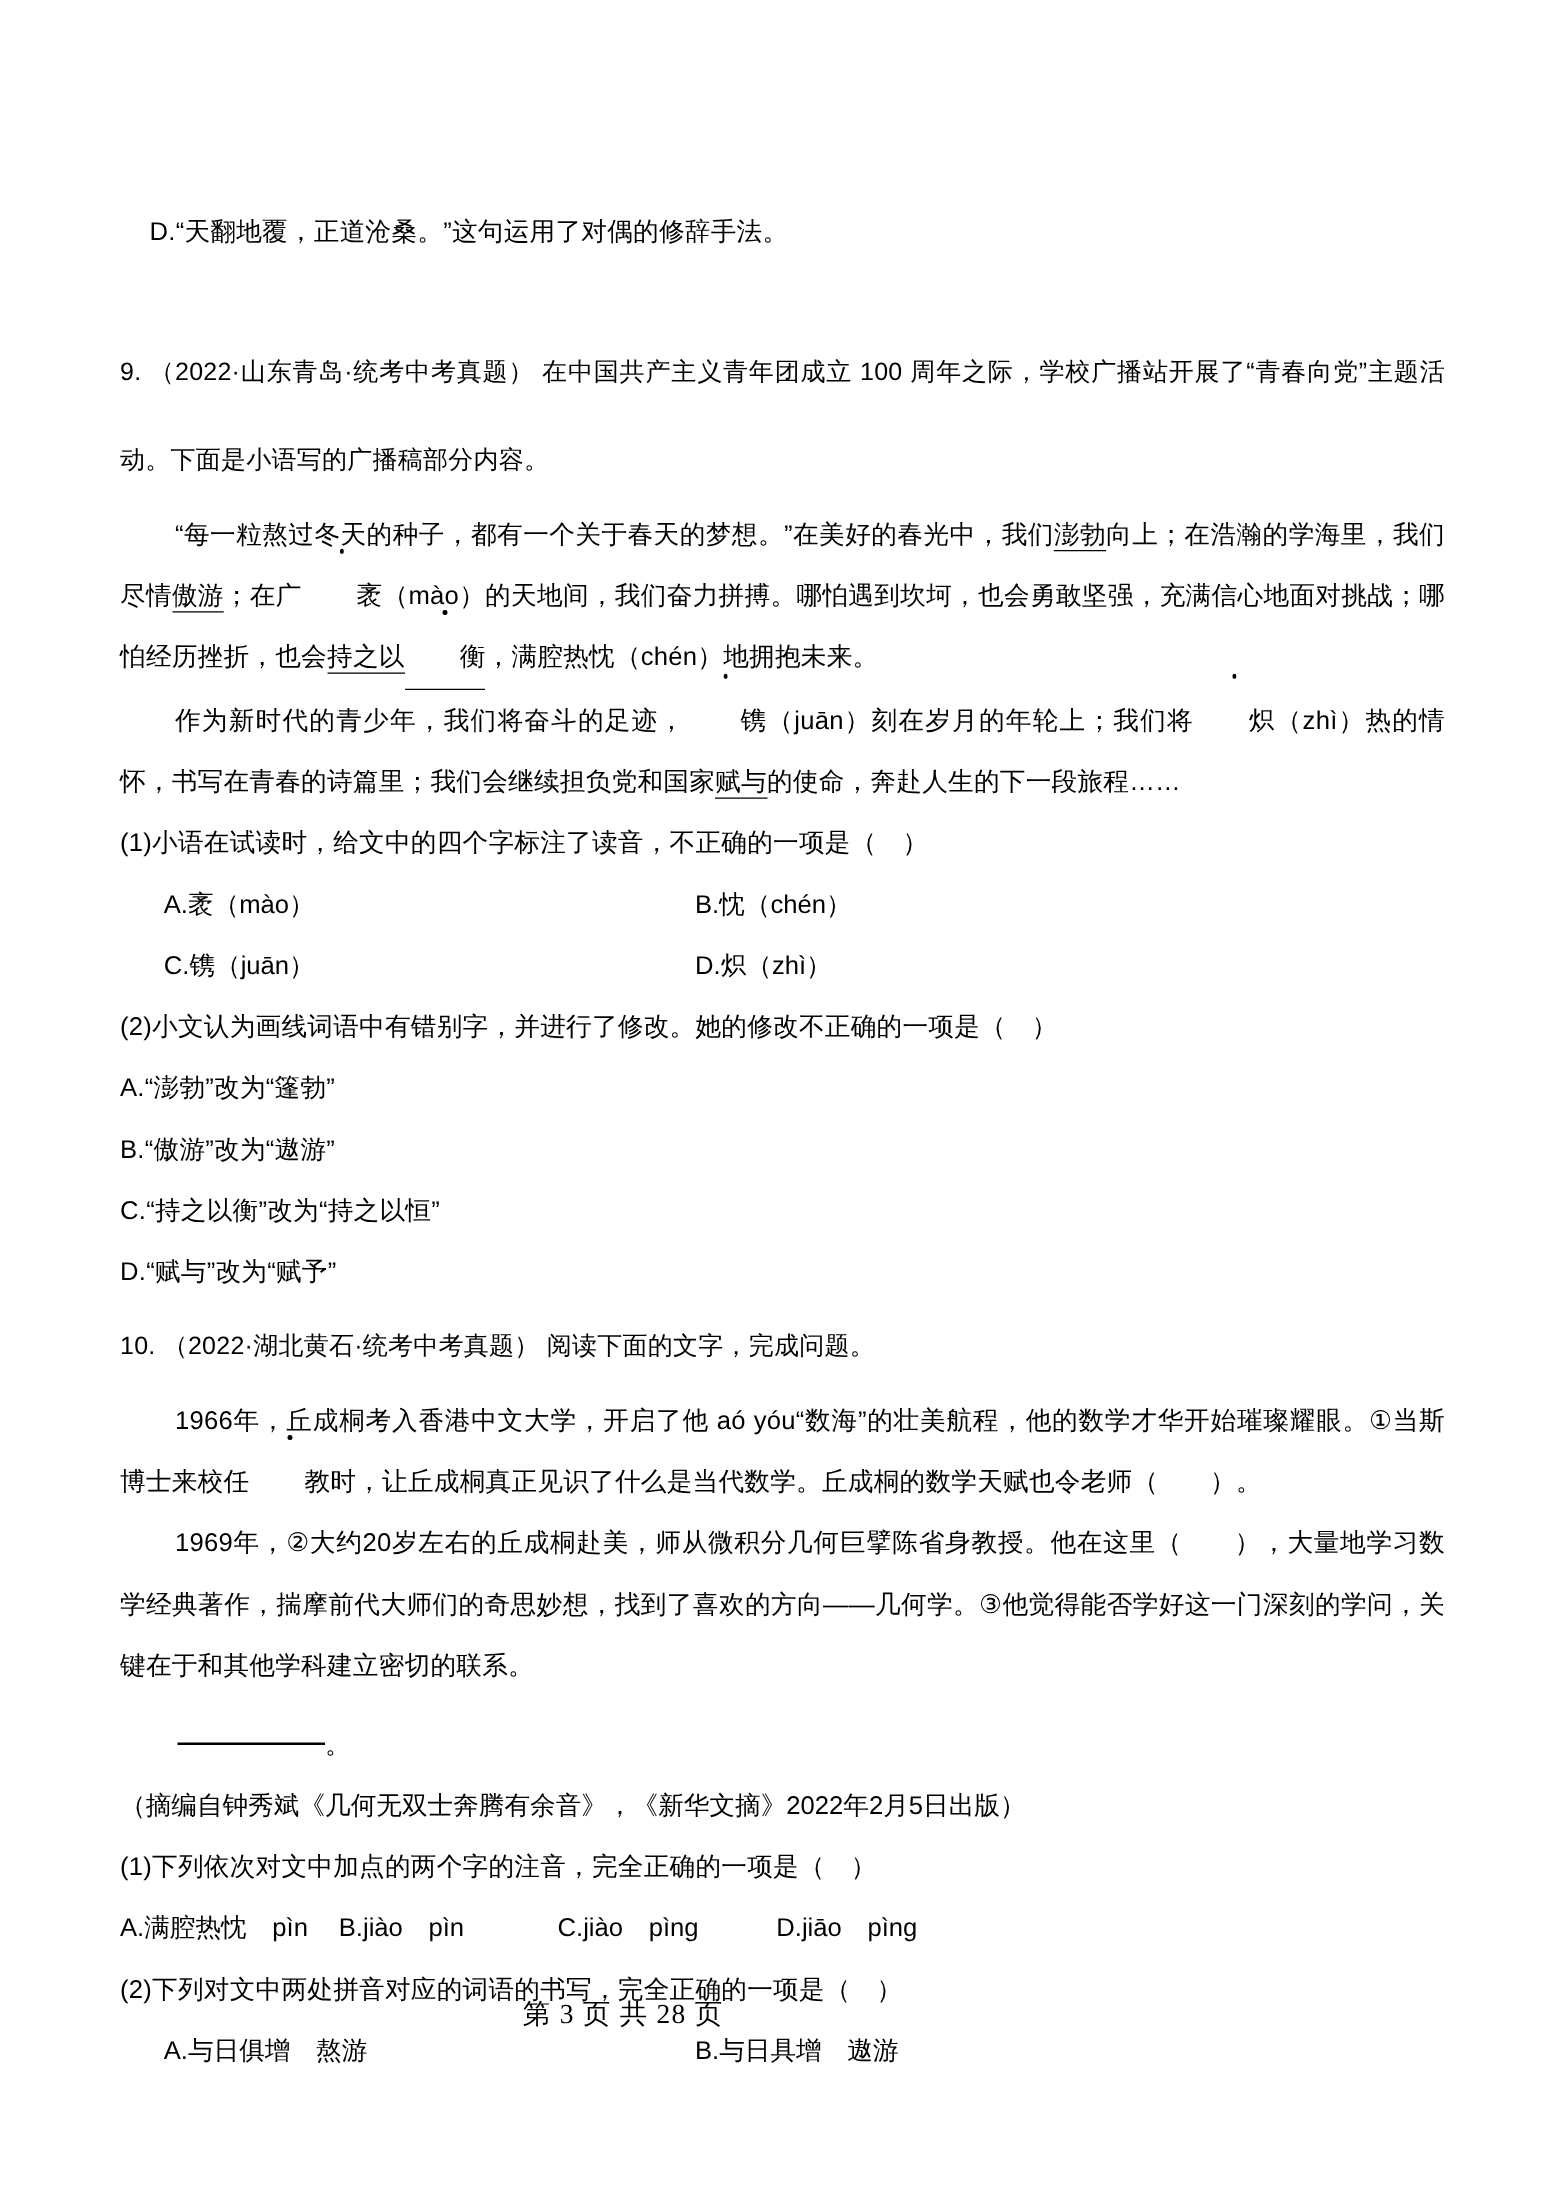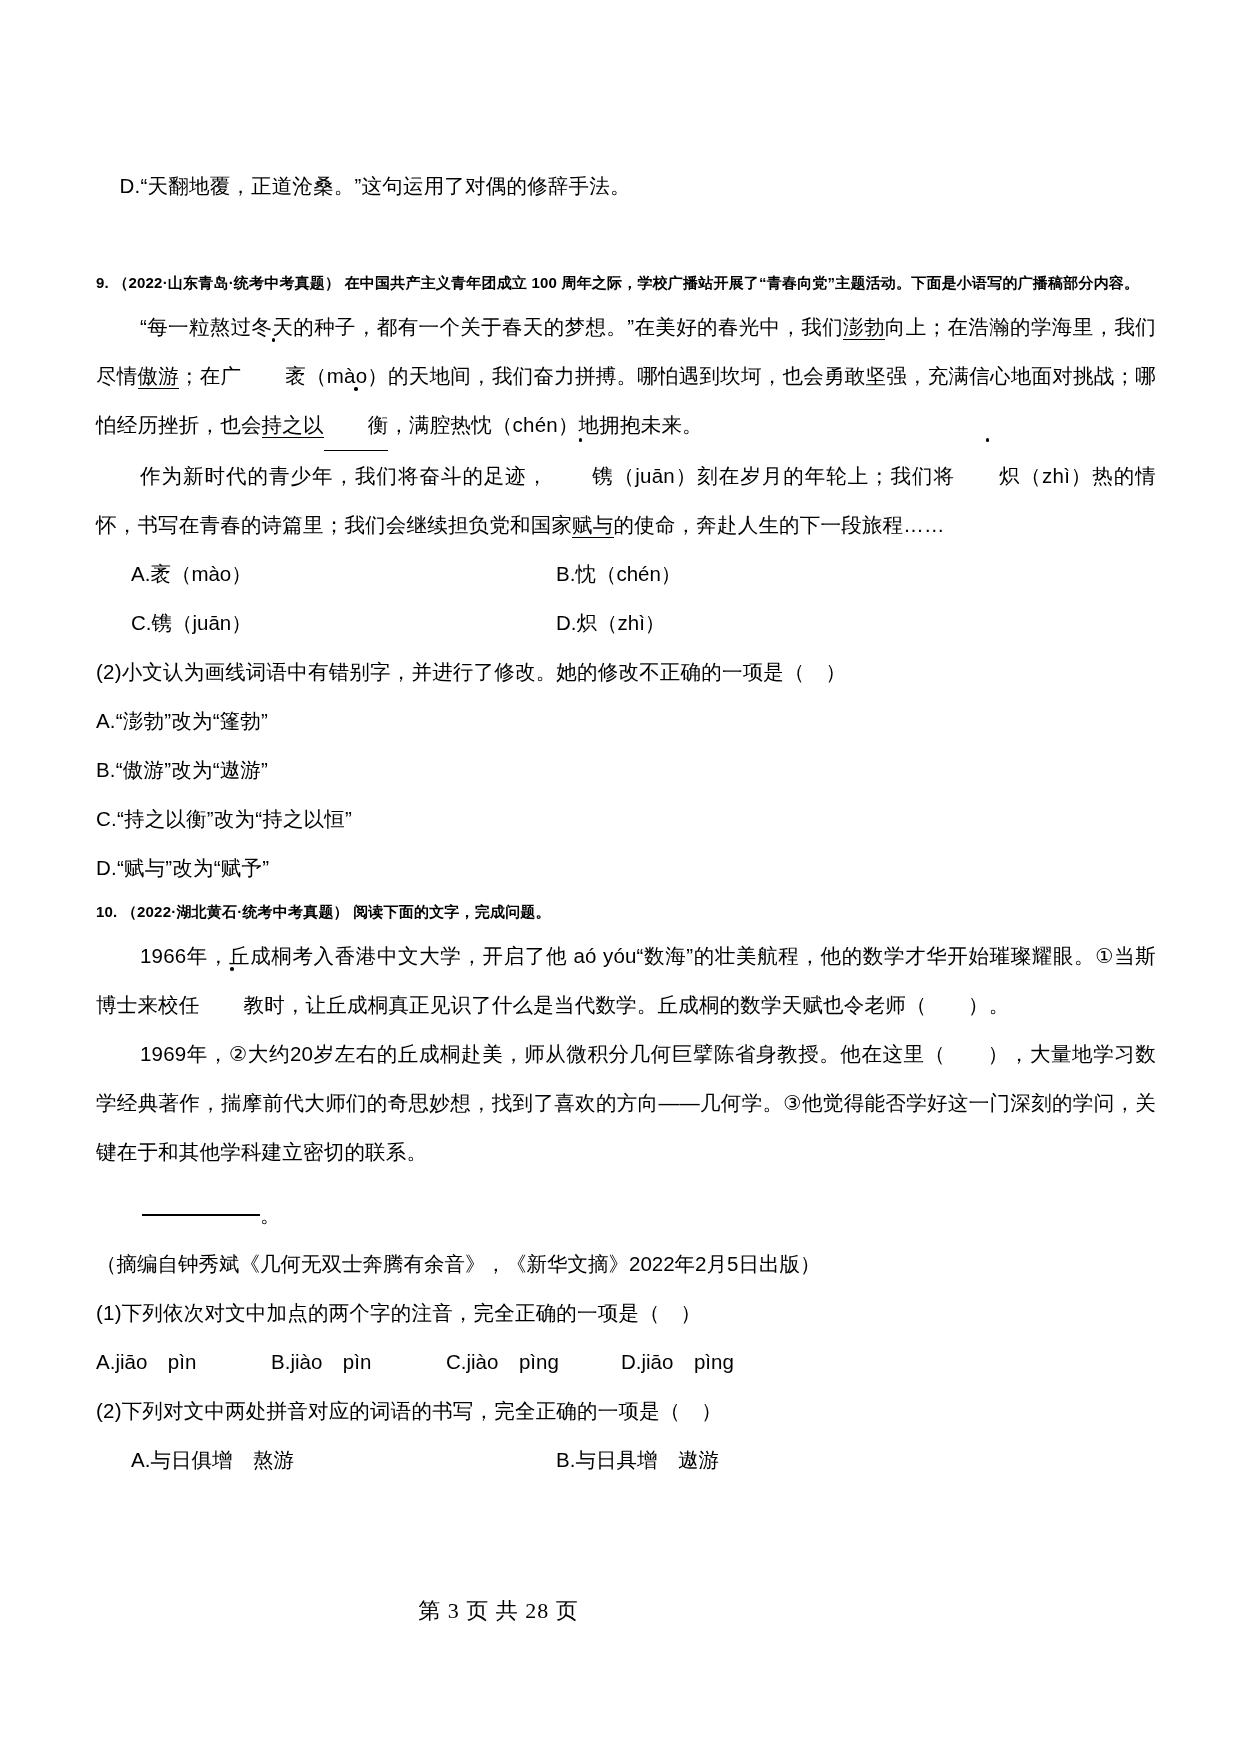--- a/index.html
+++ b/index.html
@@ -36,23 +36,23 @@
   .para {
     font-size: 20.5px;
     line-height: 49px;
     letter-spacing: 0.2px;
     text-align: justify;
     text-justify: inter-character;
   }
   .indent { text-indent: 44px; }
 
   .qhead {
-    font-size: 15px;
-    line-height: 39px;
-    font-weight: bold;
+    font-size: 20px;
+    line-height: 70px;
+    font-weight: normal;
     text-align: justify;
     text-justify: inter-character;
     letter-spacing: 0.2px;
   }
 
   .opts {
     display: flex;
     font-size: 20.5px;
     line-height: 49px;
   }
@@ -119,20 +119,21 @@
   </div>
 
   <div class="para indent block">
     <span>“每一粒熬过冬天的种子，都有一个关于春天的梦想。”在美好的春光中，我们</span><span class="ul">澎勃</span><span>向上；在浩瀚的学海里，我们尽情</span><span class="ul">傲游</span><span>；在广</span><span class="dot">袤</span><span>（mào）的天地间，我们奋力拼搏。哪怕遇到坎坷，也会勇敢坚强，充满信心地面对挑战；哪怕经历挫折，也会</span><span class="ul">持之以</span><span class="ul dot">衡</span><span>，满腔热忱（chén）地拥抱未来。</span>
   </div>
 
   <div class="para indent block">
     <span>作为新时代的青少年，我们将奋斗的足迹，</span><span class="dot">镌</span><span>（juān）刻在岁月的年轮上；我们将</span><span class="dot">炽</span><span>（zhì）热的情怀，书写在青春的诗篇里；我们会继续担负党和国家</span><span class="ul">赋与</span><span>的使命，奔赴人生的下一段旅程……</span>
   </div>
 
+  <div class="line block">(1)小语在试读时，给文中的四个字标注了读音，不正确的一项是（　）</div>
 
   <div class="opts block">
     <div class="col"><span>A.</span><span>袤（mào）</span></div>
     <div class="col"><span>B.</span><span>忱（chén）</span></div>
   </div>
   <div class="opts block">
     <div class="col"><span>C.</span><span>镌（juān）</span></div>
     <div class="col"><span>D.</span><span>炽（zhì）</span></div>
   </div>
 
@@ -159,21 +160,21 @@
   <div class="para indent block" style="margin-top:14px;">
     <span class="blankline"></span><span>。</span>
   </div>
 
 
   <div class="src block">（摘编自钟秀斌《几何无双士奔腾有余音》，《新华文摘》2022年2月5日出版）</div>
 
   <div class="line block">(1)下列依次对文中加点的两个字的注音，完全正确的一项是（　）</div>
 
   <div class="opts block">
-    <div class="colw"><span>A.</span><span>jiāo　pìn</span></div>
+    <div class="colw"><span>A.</span><span>满腔热忱　pìn</span></div>
     <div class="colw"><span>B.</span><span>jiào　pìn</span></div>
     <div class="colw"><span>C.</span><span>jiào　pìng</span></div>
     <div class="colw"><span>D.</span><span>jiāo　pìng</span></div>
   </div>
 
   <div class="line block">(2)下列对文中两处拼音对应的词语的书写，完全正确的一项是（　）</div>
 
   <div class="opts block">
     <div class="col"><span>A.</span><span>与日俱增　熬游</span></div>
     <div class="col"><span>B.</span><span>与日具增　遨游</span></div>

